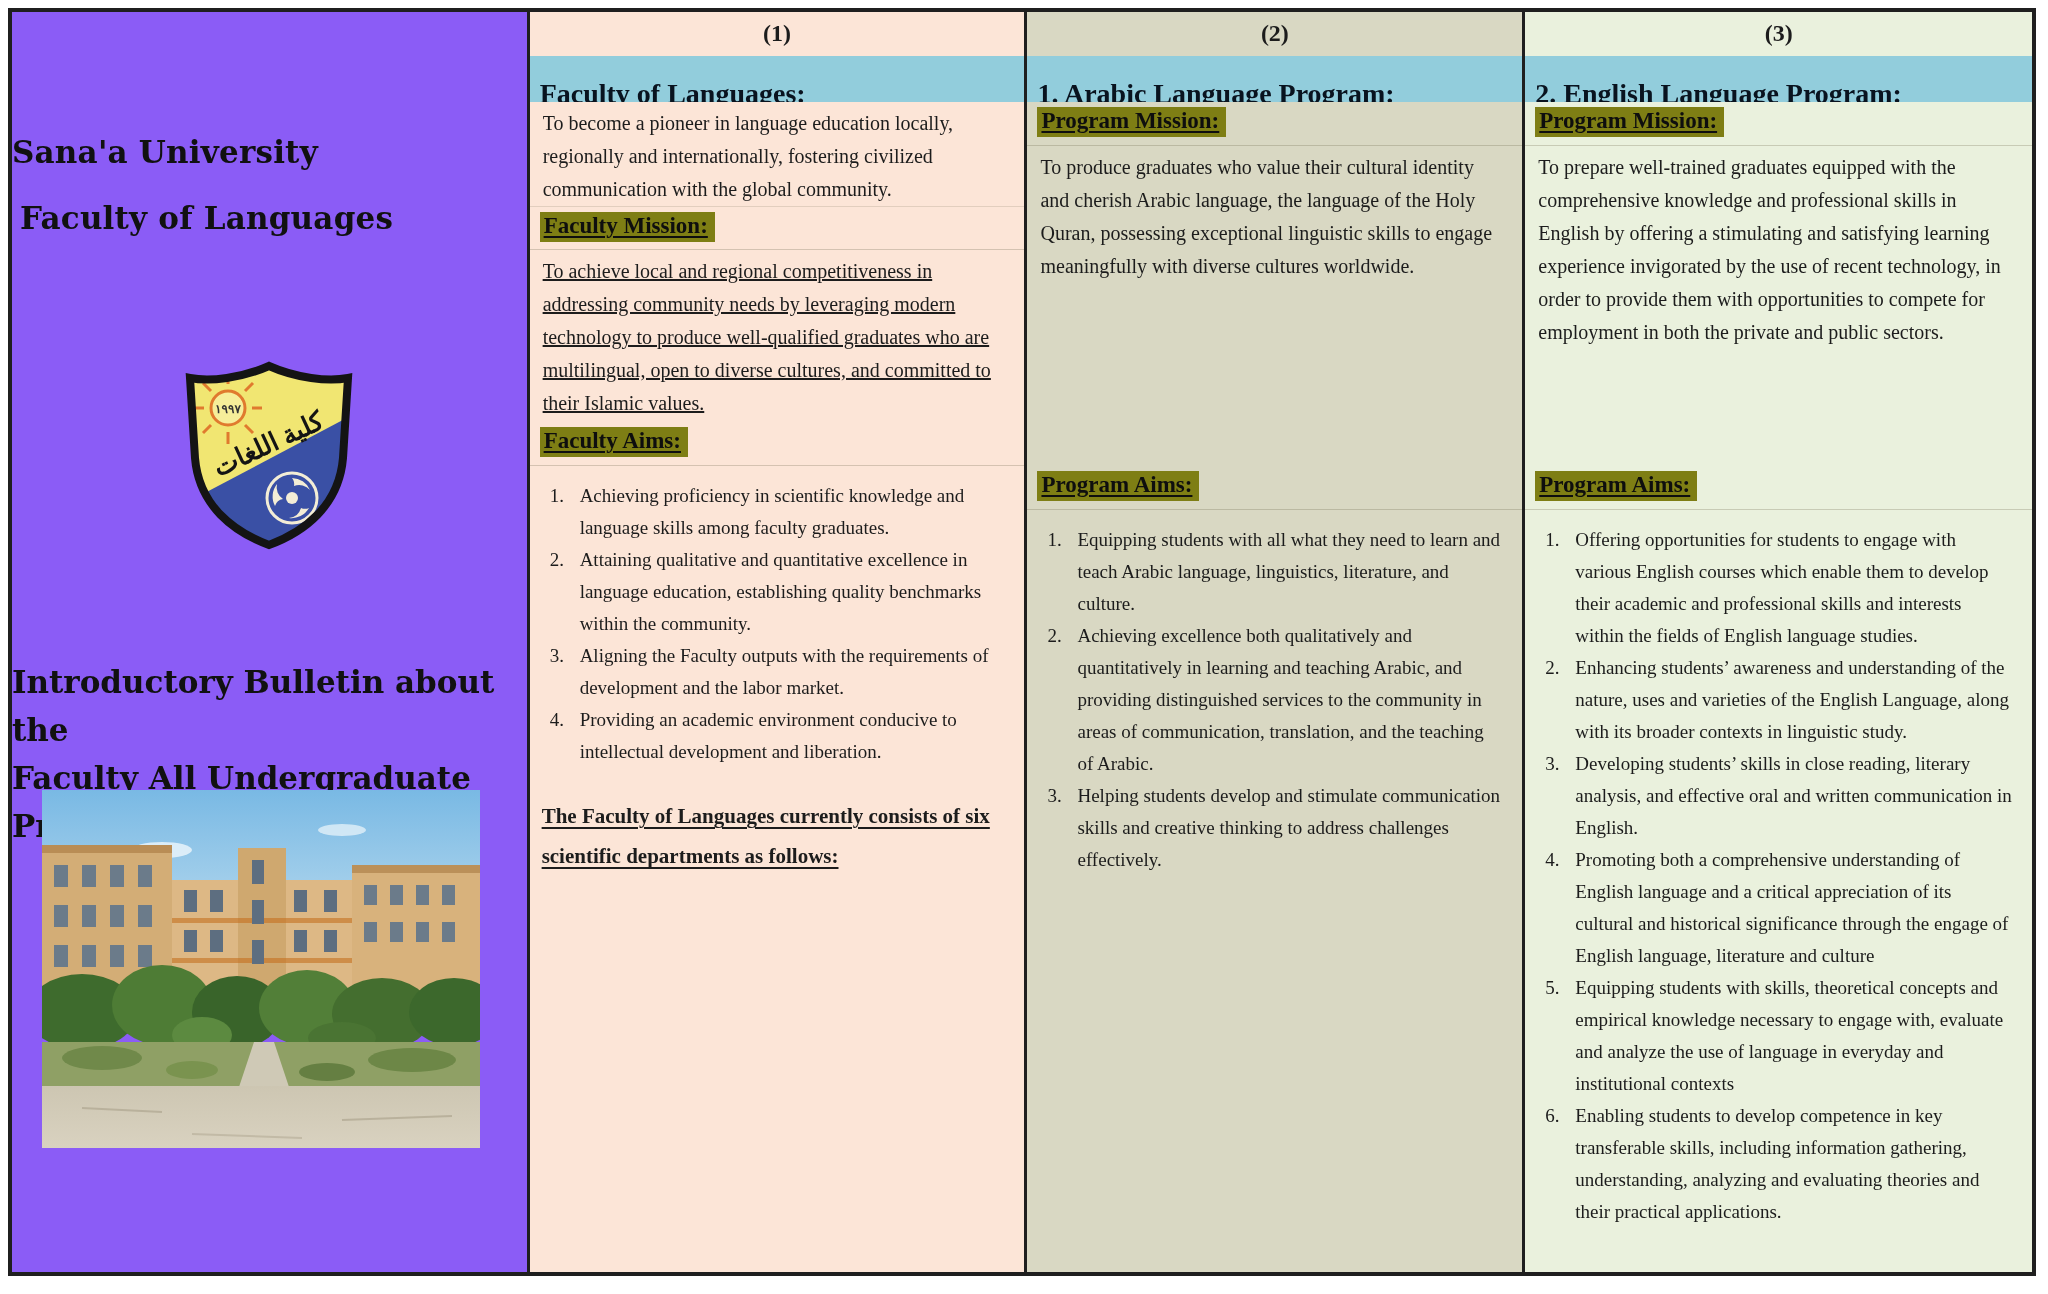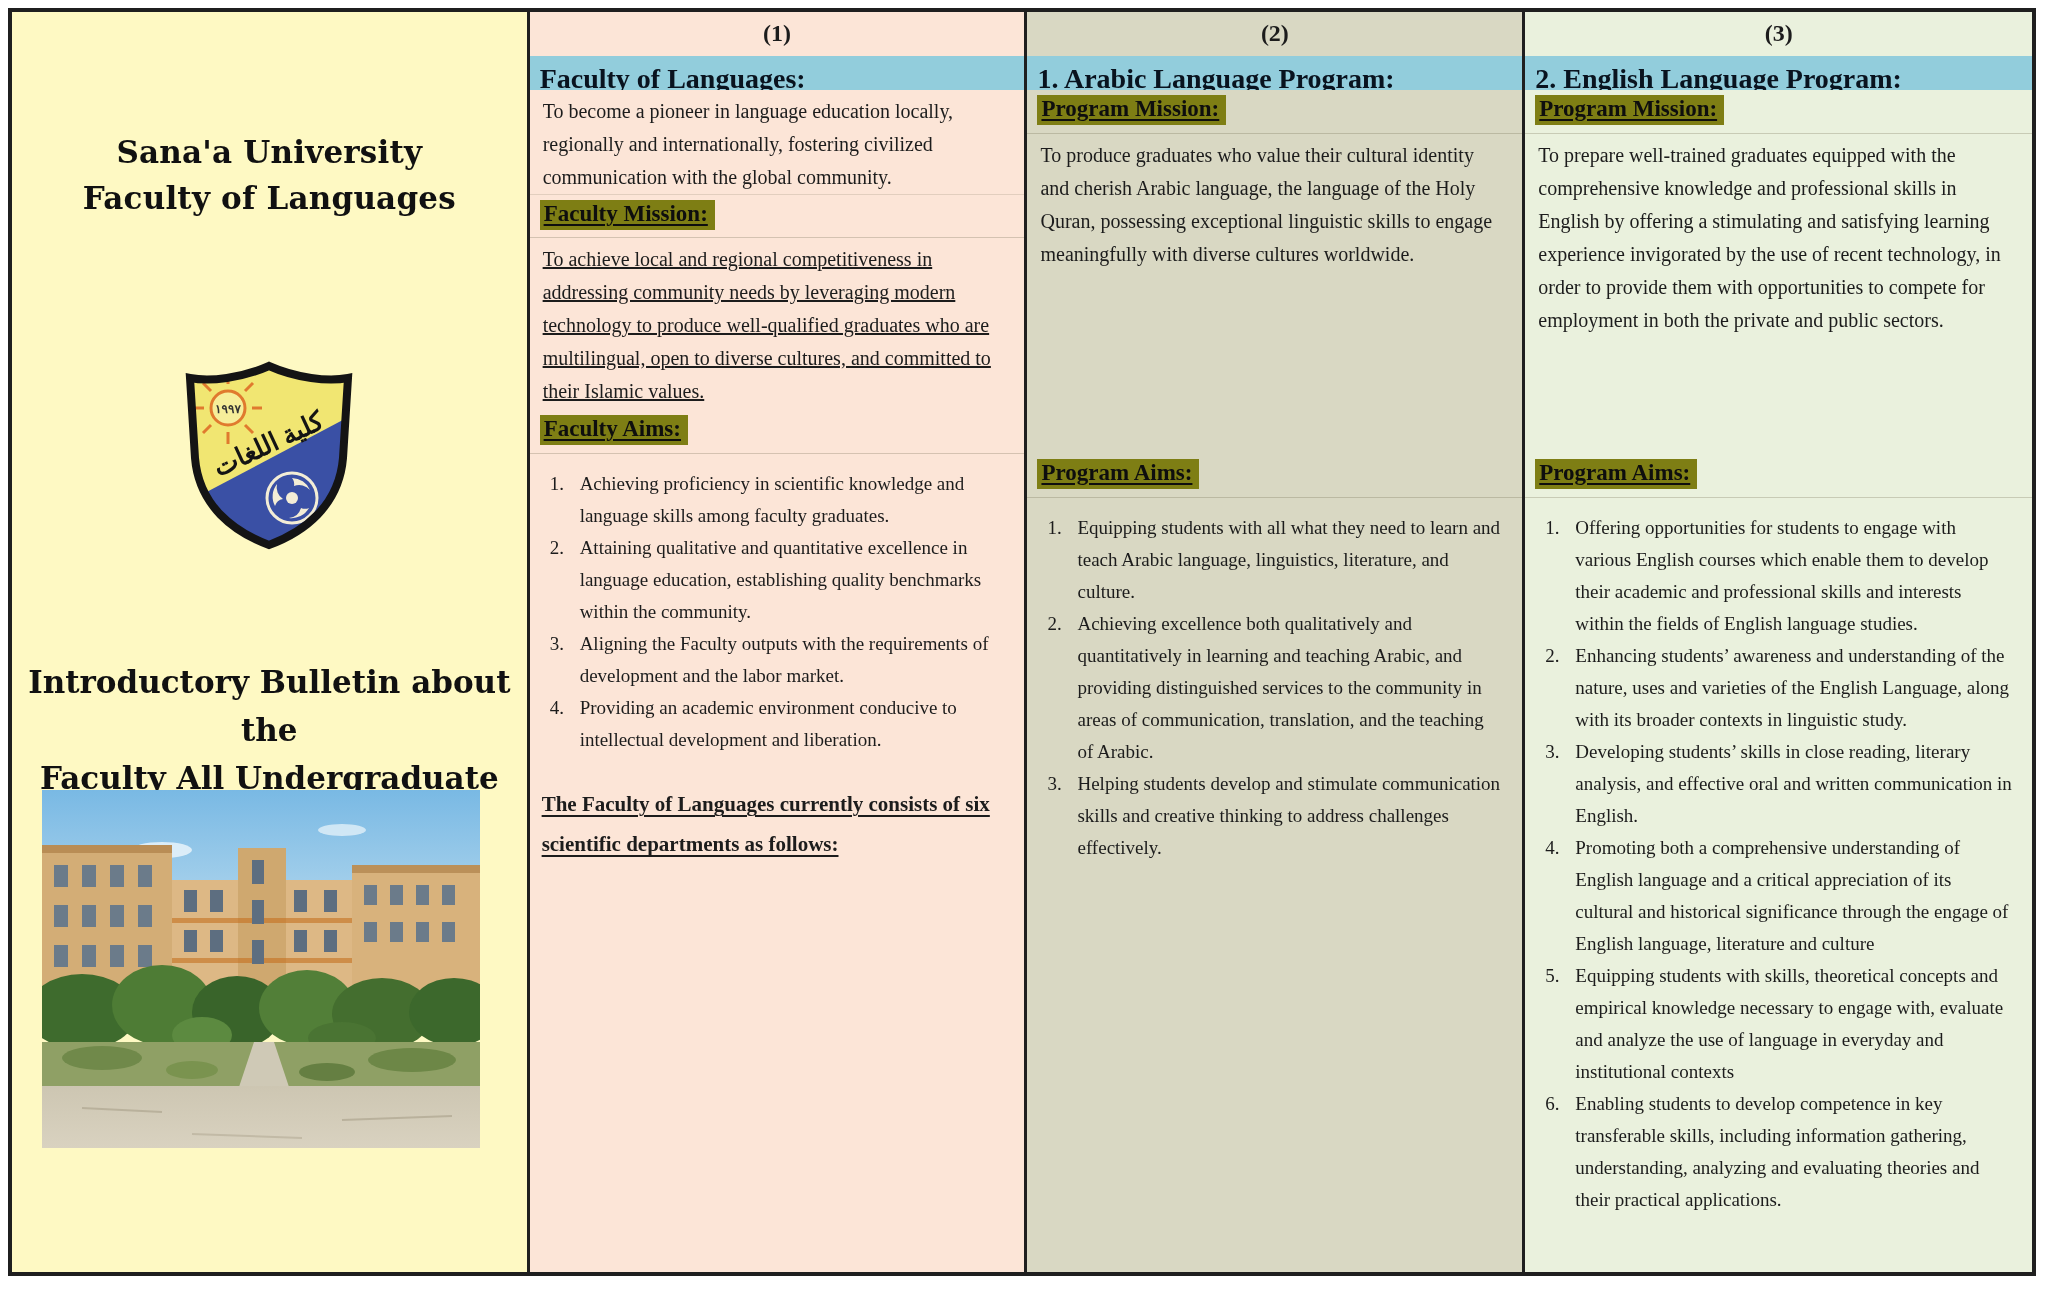--- a/index.html
+++ b/index.html
@@ -7,38 +7,38 @@
   body { font-family:"Liberation Serif", serif; color:#1c1c1c; }
 
   .doc-table{
     position:absolute; left:8px; top:8px; width:2028px; height:1268px;
     border:4px solid #1f1f1f; display:flex; background:#fff;
   }
   .col{ position:relative; height:100%; overflow:hidden; }
   .col + .col{ border-left:3px solid #1f1f1f; }
 
   
-  .col-cover{ width:520px; background:#fef9c3; text-align:center; }
+  .col-cover{ width:520px; background:#8b5cf6; }
   .cover-heading{ position:absolute; width:100%; font-family:"DejaVu Serif", serif;
     font-weight:bold; font-size:31px; color:#111; letter-spacing:.2px; }
   .cover-uni{ top:122px; }
-  .cover-fac{ top:168px; }
+  .cover-fac{ top:188px;margin-left:8px; }
   .cover-logo{ position:absolute; top:344px; left:50%; transform:translateX(-50%); }
   .cover-bulletin{ position:absolute; top:646px; width:100%; font-family:"DejaVu Serif", serif;
     font-weight:bold; font-size:31px; line-height:48px; color:#111; }
   .campus-photo{ position:absolute; top:778px; left:30px; }
 
   
   .col-1{ width:503px; background:#fce5d7; }
   .col-2{ width:503px; background:#d9d8c3; }
   .col-3{ width:515px; background:#eaf1dd; }
 
   .row-num{ height:44px; text-align:center; font-weight:bold; font-size:24px; padding-top:8px; }
-  .row-cyan{ height:34px; background:#92cddc; font-weight:bold; font-size:28px;
-    padding:7px 4px 0 10px; color:#09131f; white-space:nowrap; overflow:hidden; }
+  .row-cyan{ height:46px; background:#92cddc; font-weight:bold; font-size:28px;
+    padding:22px 4px 0 10px; color:#09131f; white-space:nowrap; overflow:hidden; }
   .row-label{ height:44px; padding:5px 0 0 10px; border-bottom:1px solid rgba(110,105,80,.28); }
   .hl-label{ display:inline-block; background:#7e7e14; color:#0e0e0e; font-weight:bold;
     font-size:23px; padding:1px 7px 3px 4px; text-decoration:underline;
     text-decoration-thickness:2px; text-underline-offset:3px; }
   .body-text{ font-size:20px; line-height:33px; padding:5px 30px 0 13px; overflow:hidden; }
   .h-vision{ height:104px; }
   .h-mlabel{ border-top:1px solid rgba(110,105,80,.18); }
   .h-mission{ height:172px;text-decoration:underline; }
   .h-mission-tall{ height:320px; }
   .aims-box{ height:764px; overflow:hidden; padding-top:6px; }

